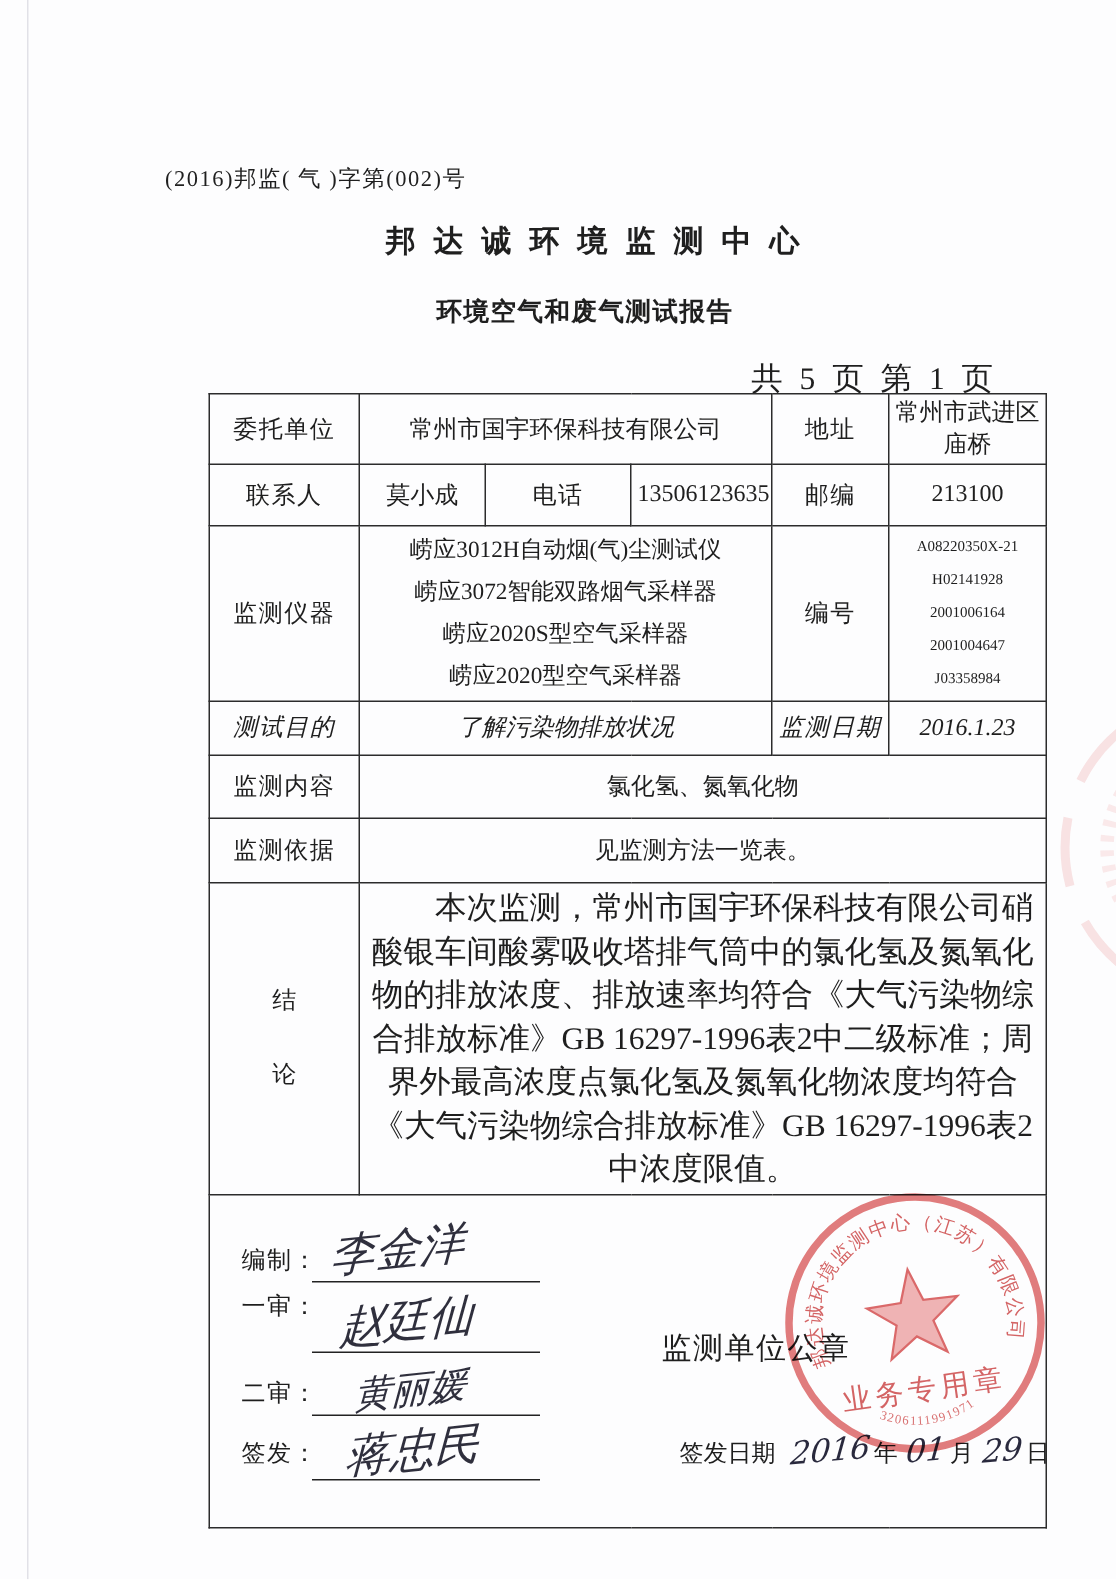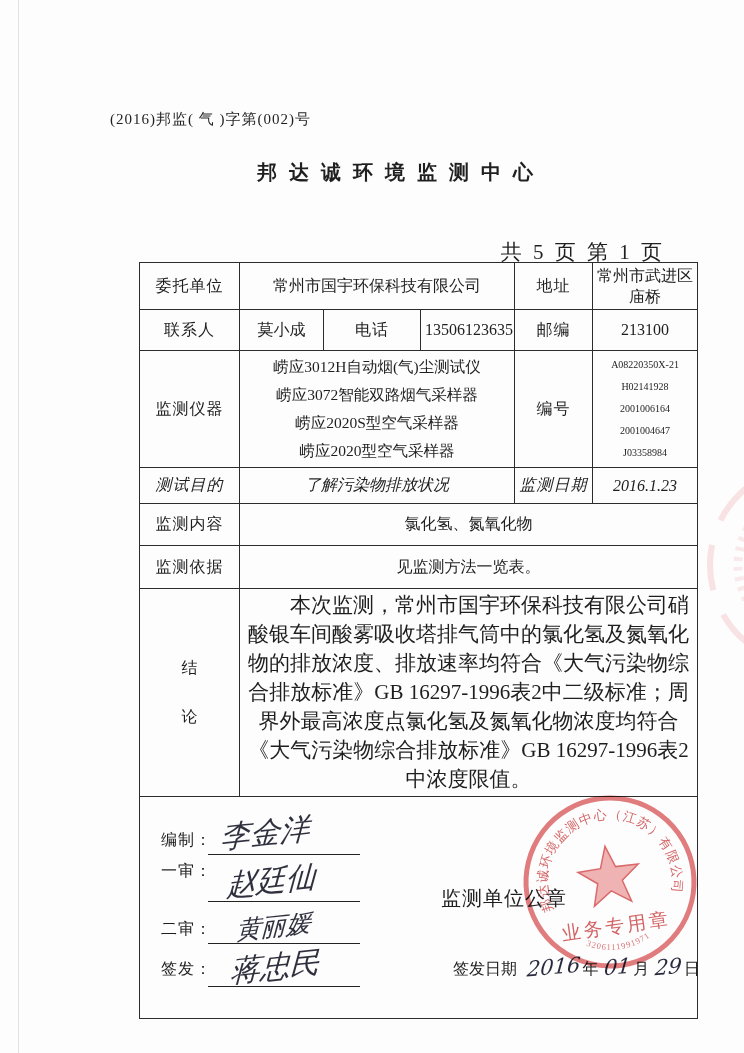--- a/index.html
+++ b/index.html
@@ -7,21 +7,21 @@
   body { font-family:"Liberation Serif","DejaVu Serif",serif; }
   .page {
     position:relative; width:744px; height:1053px; margin:0 auto;
     background:#fdfdfe; overflow:hidden; color:#1f1f1f;padding-left:24px;
   }
   .page::before{ 
     content:""; position:absolute; left:18px; top:0; bottom:0; width:1px;
     background:rgba(190,190,205,0.45); pointer-events:none;
   }
   .doc-number { position:absolute; left:110px; top:110px; font-size:15px; letter-spacing:1px; }
-  .title { position:absolute; left:58px; right:0; top:159px; text-align:center;
+  .title { position:absolute; left:58px; right:0; top:147px; text-align:center;
            font-size:20px; font-weight:bold; letter-spacing:12px; }
   .subtitle { position:absolute; left:36px; right:0; top:196px; text-align:center;
               font-size:17px; font-weight:bold; letter-spacing:1px; }
   .page-info { position:absolute; right:79px; top:238px; font-size:21px; letter-spacing:3px; }
 
   table.report { position:absolute; left:107px; top:262px; width:558px;
                  border-collapse:collapse; table-layout:fixed;margin-left:32px; }
   table.report td {
     border:1.6px solid #2c2c2c; font-size:16px; text-align:center;
     vertical-align:middle; padding:2px 4px; color:#1e1e1e;
@@ -56,20 +56,21 @@
                 transform:rotate(-8deg); opacity:0.88; mix-blend-mode:multiply; }
   .edge-stamp { position:absolute; left:664px; top:450px; opacity:0.55; mix-blend-mode:multiply; }
 </style>
 </head>
 <body>
 
 <div class="page">
 
   <div class="doc-number">(2016)邦监( 气 )字第(002)号</div>
   <div class="title">邦达诚环境监测中心</div>
+  <div class="subtitle">环境空气和废气测试报告</div>
   <div class="page-info">共 5 页 第 1 页</div>
 
   <table class="report">
     <colgroup>
       <col style="width:100px">
         <col style="width:84px">
         <col style="width:97px">
       <col style="width:94px">
         <col style="width:78px">
         <col style="width:105px">

